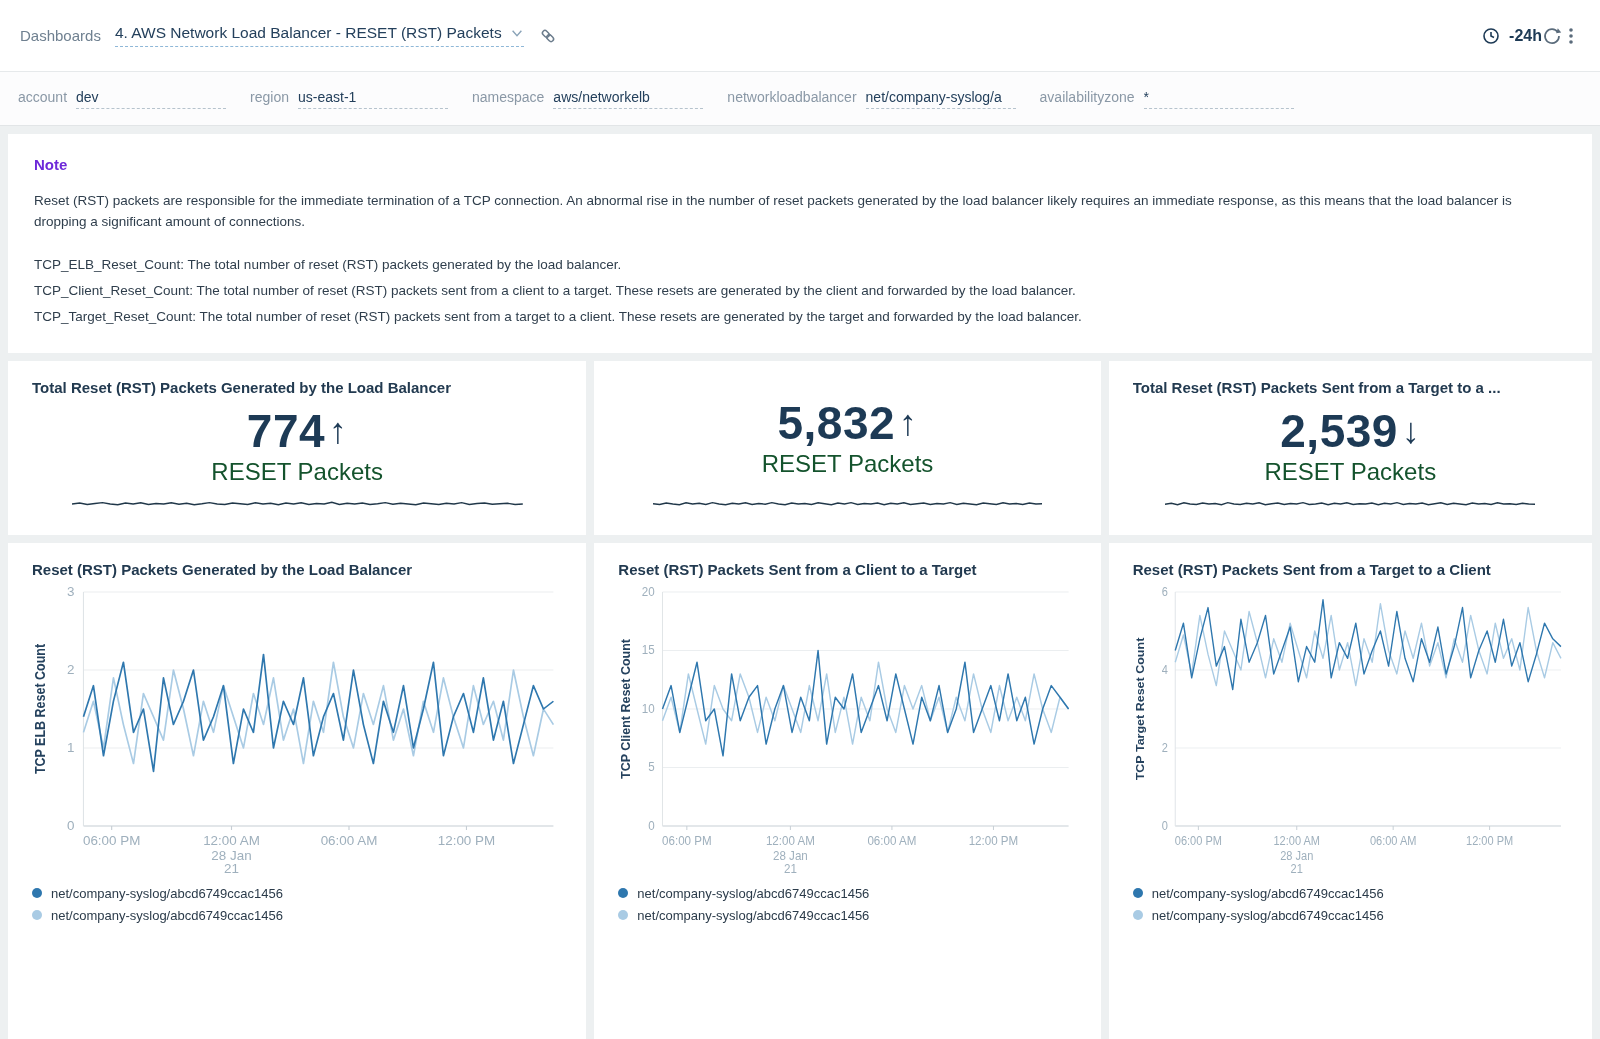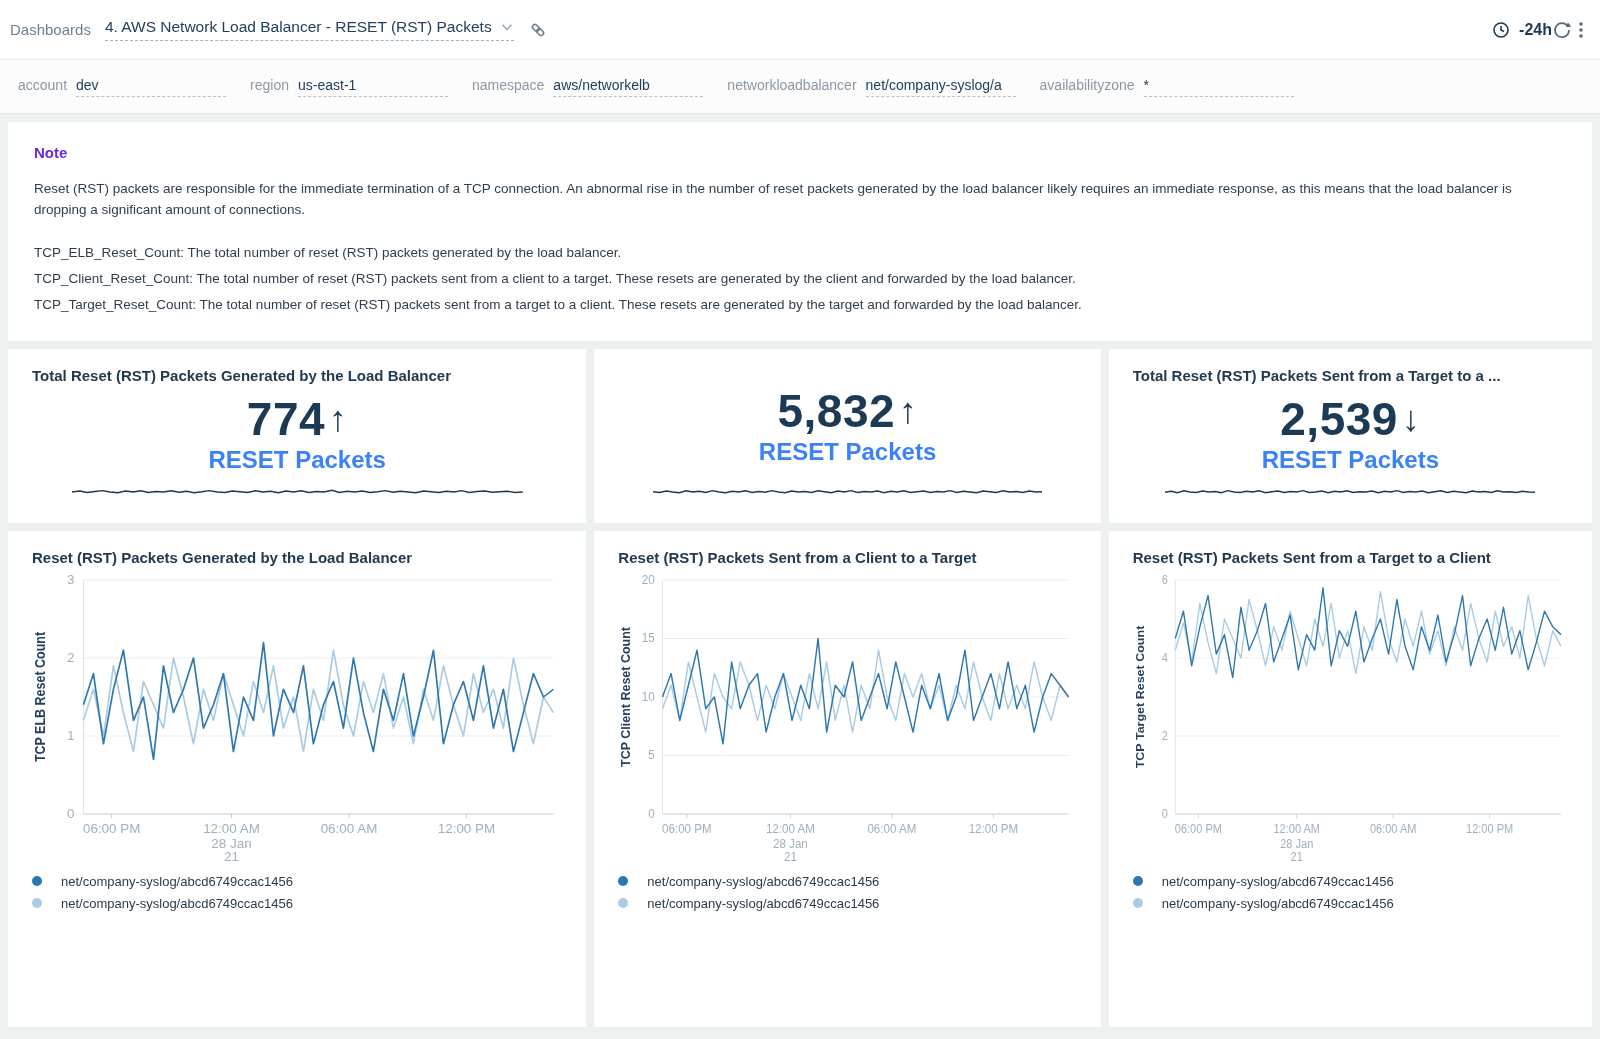--- a/index.html
+++ b/index.html
@@ -7,22 +7,22 @@
     width:1600px;height:1039px;
     background:#edf0f1;
     font-family:"Liberation Sans", sans-serif;
     color:#1d3a55;
     box-sizing:border-box;
   }
   *{box-sizing:border-box;}
 
   
   .topbar{
-    height:60px;background:#ffffff;border-bottom:1px solid #e6e9eb;
-    display:flex;align-items:center;padding:0 10px;
+    height:72px;background:#ffffff;border-bottom:1px solid #e6e9eb;
+    display:flex;align-items:center;padding:0 20px;
   }
   .breadcrumb{color:#6f8090;font-size:15px;margin-right:14px;cursor:pointer;}
   .dash-title{
     display:flex;align-items:center;gap:8px;
     font-size:15.5px;color:#24405c;
     border-bottom:1px dashed #8fb8d8;padding-bottom:4px;cursor:pointer;
   }
   .icon{flex:0 0 auto;display:block;}
   .linkico{margin-left:14px;cursor:pointer;}
   .topbar-right{margin-left:auto;display:flex;align-items:center;}
@@ -61,30 +61,30 @@
   .panel-title{
     font-size:15px;font-weight:bold;color:#223a50;
     white-space:nowrap;overflow:hidden;text-overflow:ellipsis;
   }
 
   
   .stat-panel{display:flex;flex-direction:column;}
   .stat-center{flex:1;display:flex;flex-direction:column;align-items:center;justify-content:center;}
   .stat-value{font-size:46px;font-weight:bold;color:#1d3a55;letter-spacing:0.5px;display:flex;align-items:center;}
   .stat-arrow{font-size:36px;font-weight:600;margin-left:4px;}
-  .stat-unit{font-size:24px;color:#3b82f6;font-weight:700;margin-top:0;}
+  .stat-unit{font-size:24px;color:#14532d;font-weight:400;margin-top:0;}
   .sparkline{width:85%;height:18px;align-self:center;margin-bottom:4px;}
   .sparkline svg{width:100%;height:100%;display:block;}
 
   
   .chart-panel{display:flex;flex-direction:column;padding-bottom:12px;}
   .chart-box{height:300px;margin-top:4px;}
   .chart-box svg{width:100%;height:100%;display:block;font-family:"Liberation Sans",sans-serif;}
   .legend{margin-top:4px;display:flex;flex-direction:column;gap:7px;}
-  .legend-item{display:flex;align-items:center;gap:19px;font-size:13px;color:#2b3b4a;cursor:pointer;}
+  .legend-item{display:flex;align-items:center;gap:9px;font-size:13px;color:#2b3b4a;cursor:pointer;}
   .legend-dot{width:10px;height:10px;border-radius:50%;flex:0 0 auto;}
 </style>
 </head>
 <body>
 
 <header class="topbar">
   <span class="breadcrumb">Dashboards</span>
   <span class="dash-title">
     <span>4. AWS Network Load Balancer - RESET (RST) Packets</span>
     <svg class="icon" width="14" height="14" viewBox="0 0 16 16">

